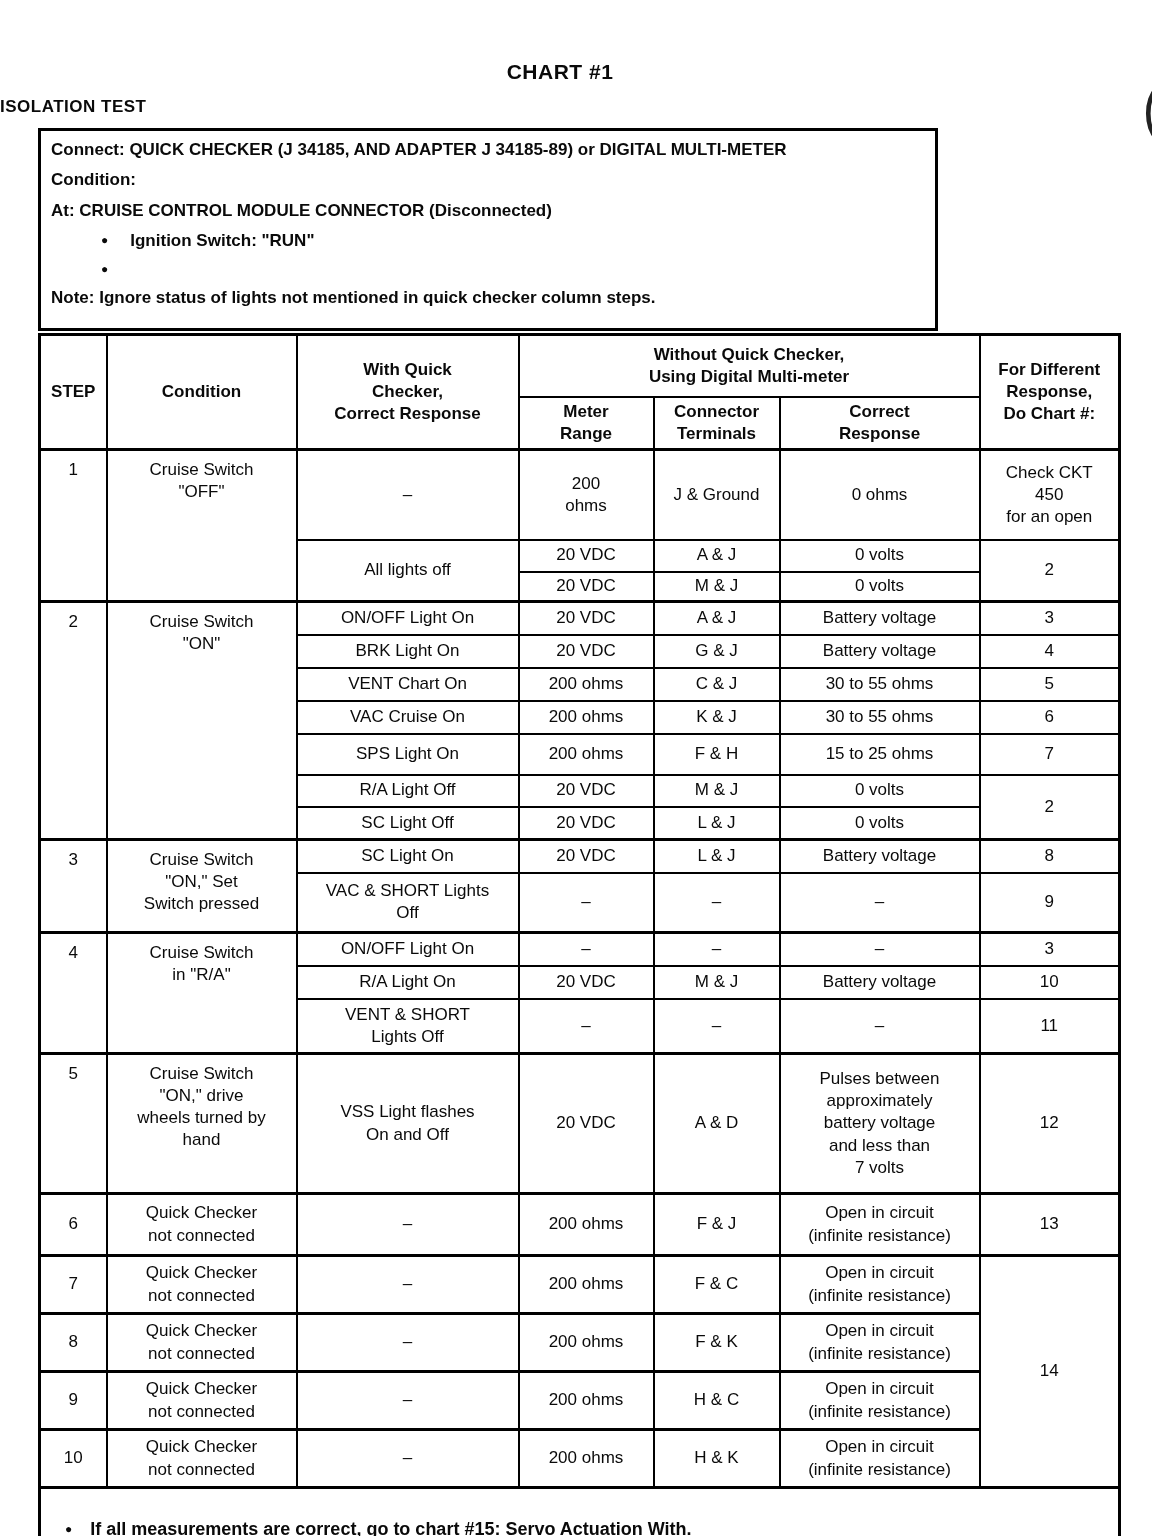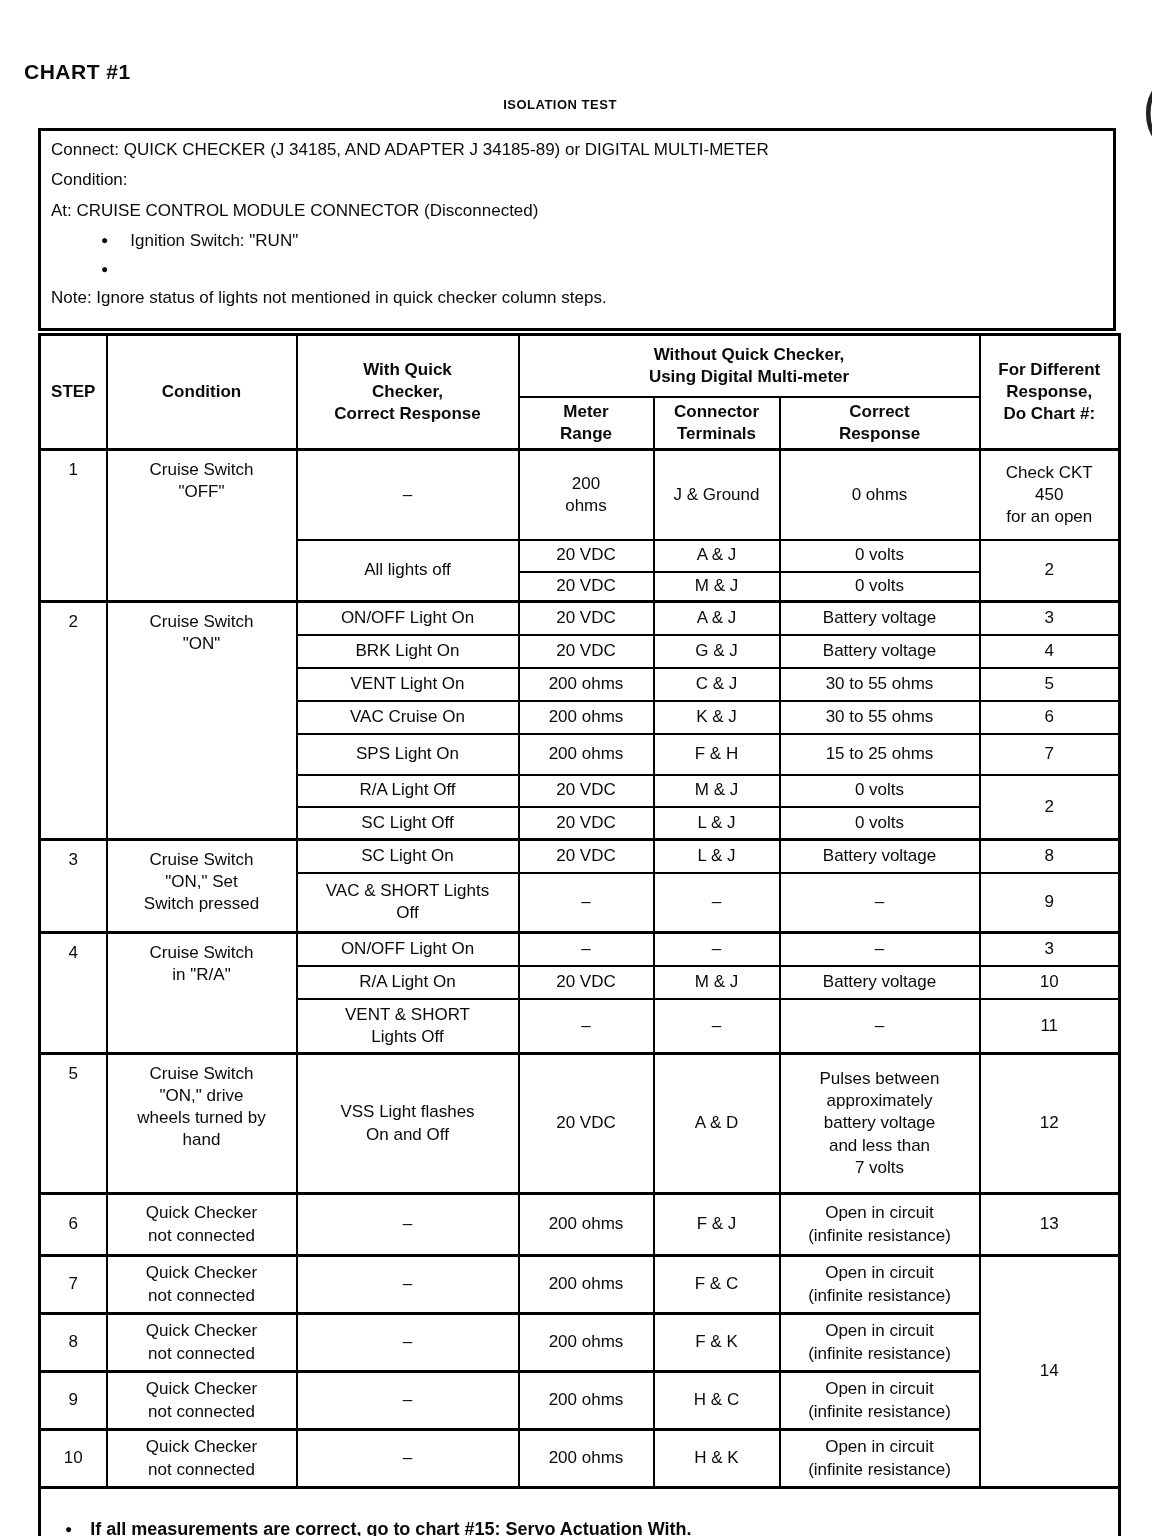--- a/index.html
+++ b/index.html
@@ -12,37 +12,37 @@
     overflow:hidden;
   }
   .page { position:absolute; inset:0; }
 
   .doc-title {
     position:absolute; left:30px; top:12px;
     font-size:28px; font-weight:700; letter-spacing:0.5px;
   }
   .chart-number {
     position:absolute; top:60px; left:0; width:1120px;
-    text-align:left; font-size:21px; font-weight:700; letter-spacing:0.5px;margin-left:24px;
+    text-align:center; font-size:21px; font-weight:700; letter-spacing:0.5px;
   }
   .chart-name {
     position:absolute; top:97px; left:0; width:1120px;
-    text-align:center; font-size:13px; font-weight:700; letter-spacing:0.5px;
+    text-align:left; font-size:17px; font-weight:700; letter-spacing:0.5px;
   }
   .scan-artifact {
     position:absolute; right:-8px; top:78px;
     font-size:52px; font-weight:400; color:#222;
     transform:scaleY(1.15);
   }
 
   .instructions {
-    position:absolute; left:38px; top:128px; width:1078px; height:203px;
+    position:absolute; left:38px; top:128px; width:900px; height:203px;
     border:3px solid #000;
     padding:7px 12px 4px 10px;
-    font-size:17px; font-weight:400; line-height:1.38;
+    font-size:17px; font-weight:700; line-height:1.38;
   }
   .instr-line { margin-bottom:7px; white-space:pre-line; }
   .instr-bullets { margin:2px 0 4px 0; }
   .bullet-row { display:flex; align-items:flex-start; padding-left:50px; margin-bottom:5px; }
   .bullet-glyph { font-size:12px; line-height:23px; margin-right:22px; flex:0 0 auto; }
   .bullet-text { white-space:pre-line; }
 
   .table-wrap { position:absolute; left:38px; top:333px; }
   table.main {
     border-collapse:collapse; table-layout:fixed; width:1080px;
@@ -162,21 +162,21 @@
         <td>3</td>
       </tr>
       <tr style="height:33px">
         <td>BRK Light On</td>
         <td>20 VDC</td>
         <td>G &amp; J</td>
         <td>Battery voltage</td>
         <td>4</td>
       </tr>
       <tr style="height:33px">
-        <td>VENT Light On</td>
+        <td>VENT Chart On</td>
         <td>200 ohms</td>
         <td>C &amp; J</td>
         <td>30 to 55 ohms</td>
         <td>5</td>
       </tr>
       <tr style="height:33px">
         <td>VAC Cruise On</td>
         <td>200 ohms</td>
         <td>K &amp; J</td>
         <td>30 to 55 ohms</td>

